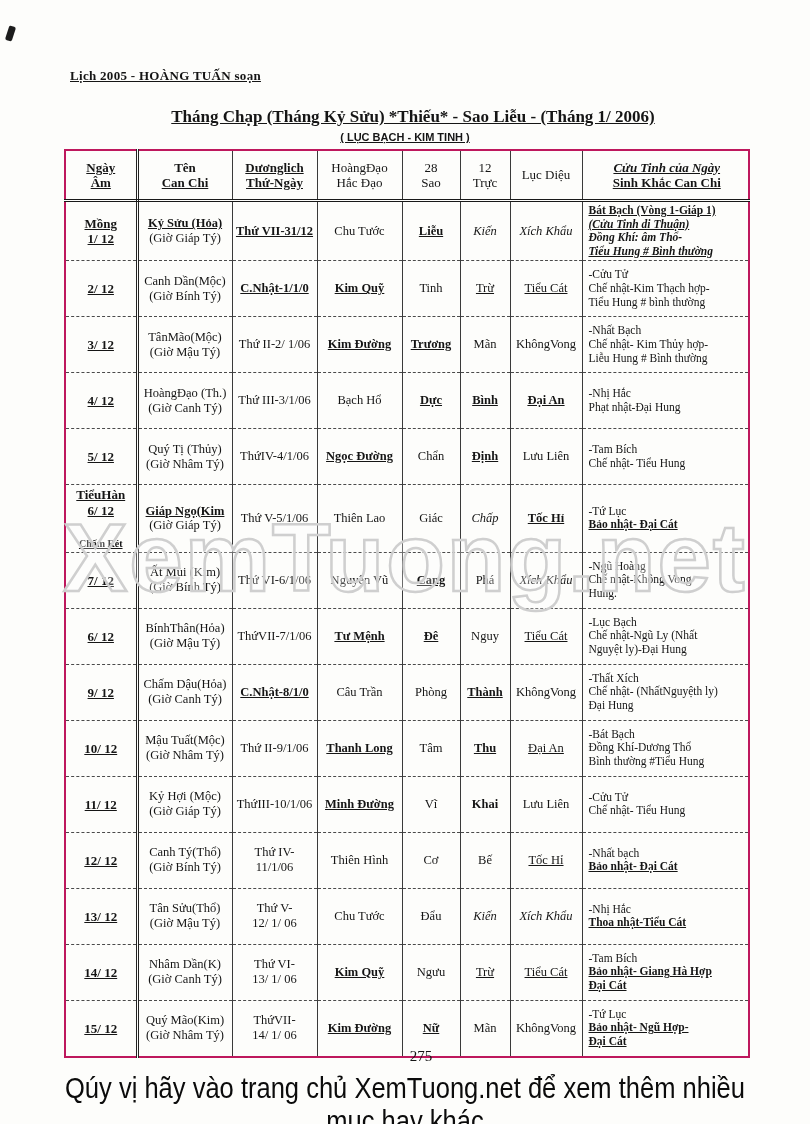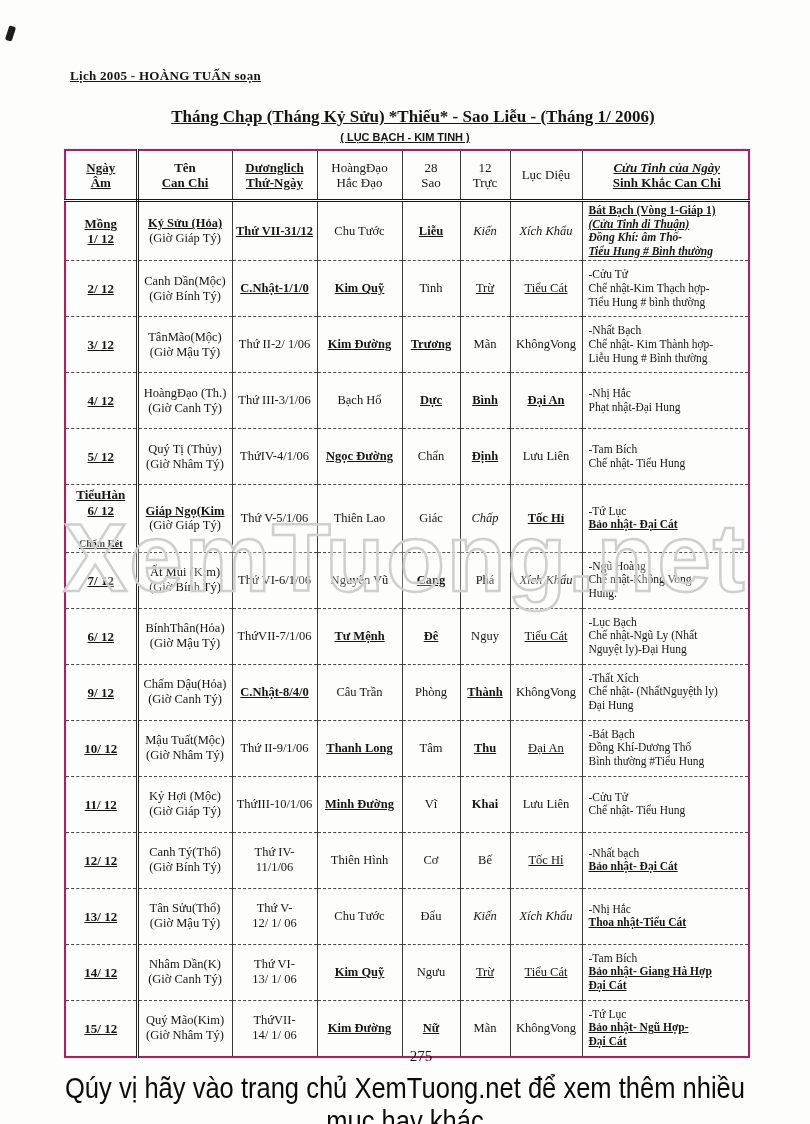--- a/index.html
+++ b/index.html
@@ -195,21 +195,21 @@
             <div class="ln fb fu">Trương</div>
           </td>
           <td class="col-5">
             <div class="ln">Mãn</div>
           </td>
           <td class="col-6">
             <div class="ln">KhôngVong</div>
           </td>
           <td class="col-7">
             <div class="ln">-Nhất Bạch</div>
-            <div class="ln">Chế nhật- Kim Thành hợp-</div>
+            <div class="ln">Chế nhật- Kim Thủy hợp-</div>
             <div class="ln">Liễu Hung # Bình thường</div>
           </td>
         </tr>
         <tr>
           <td class="col-0">
             <div class="ln fb fu">4/ 12</div>
           </td>
           <td class="col-1">
             <div class="ln">HoàngĐạo (Th.)</div>
             <div class="ln">(Giờ Canh Tý)</div>
@@ -352,21 +352,21 @@
         </tr>
         <tr>
           <td class="col-0">
             <div class="ln fb fu">9/ 12</div>
           </td>
           <td class="col-1">
             <div class="ln">Chấm Dậu(Hỏa)</div>
             <div class="ln">(Giờ Canh Tý)</div>
           </td>
           <td class="col-2">
-            <div class="ln fb fu">C.Nhật-8/4/0</div>
+            <div class="ln fb fu">C.Nhật-8/1/0</div>
           </td>
           <td class="col-3">
             <div class="ln">Câu Trần</div>
           </td>
           <td class="col-4">
             <div class="ln">Phòng</div>
           </td>
           <td class="col-5">
             <div class="ln fb fu">Thành</div>
           </td>

